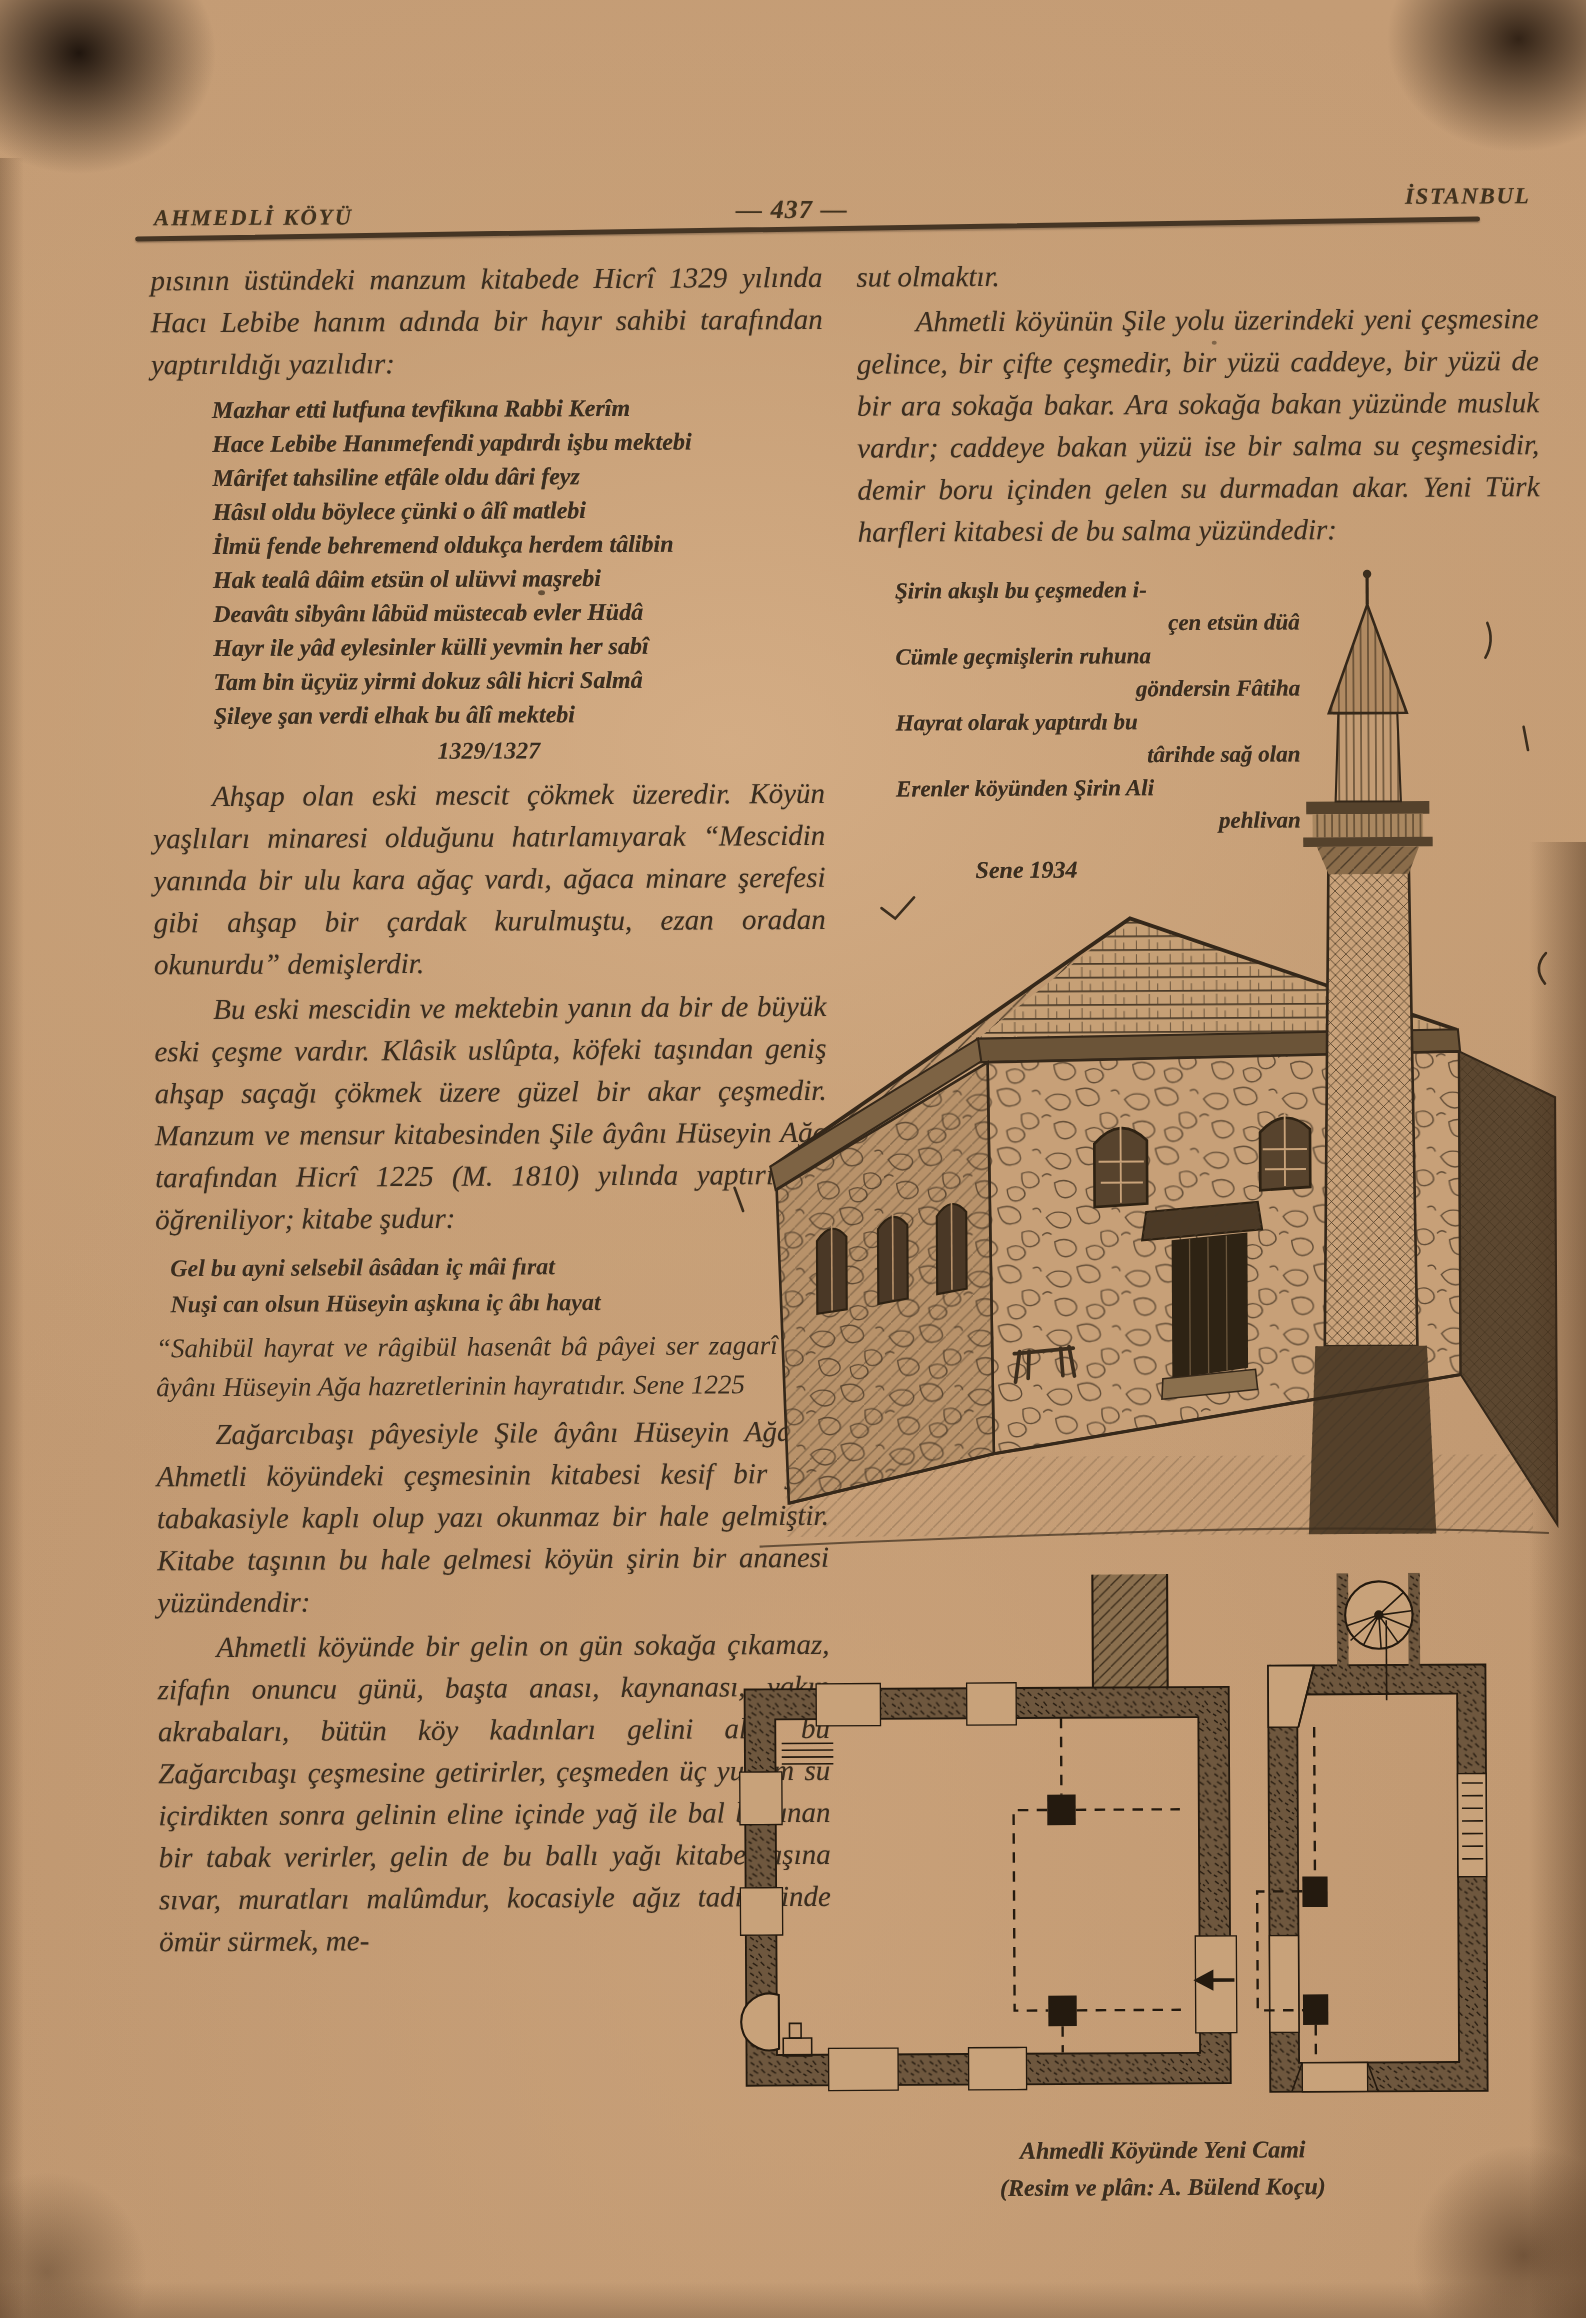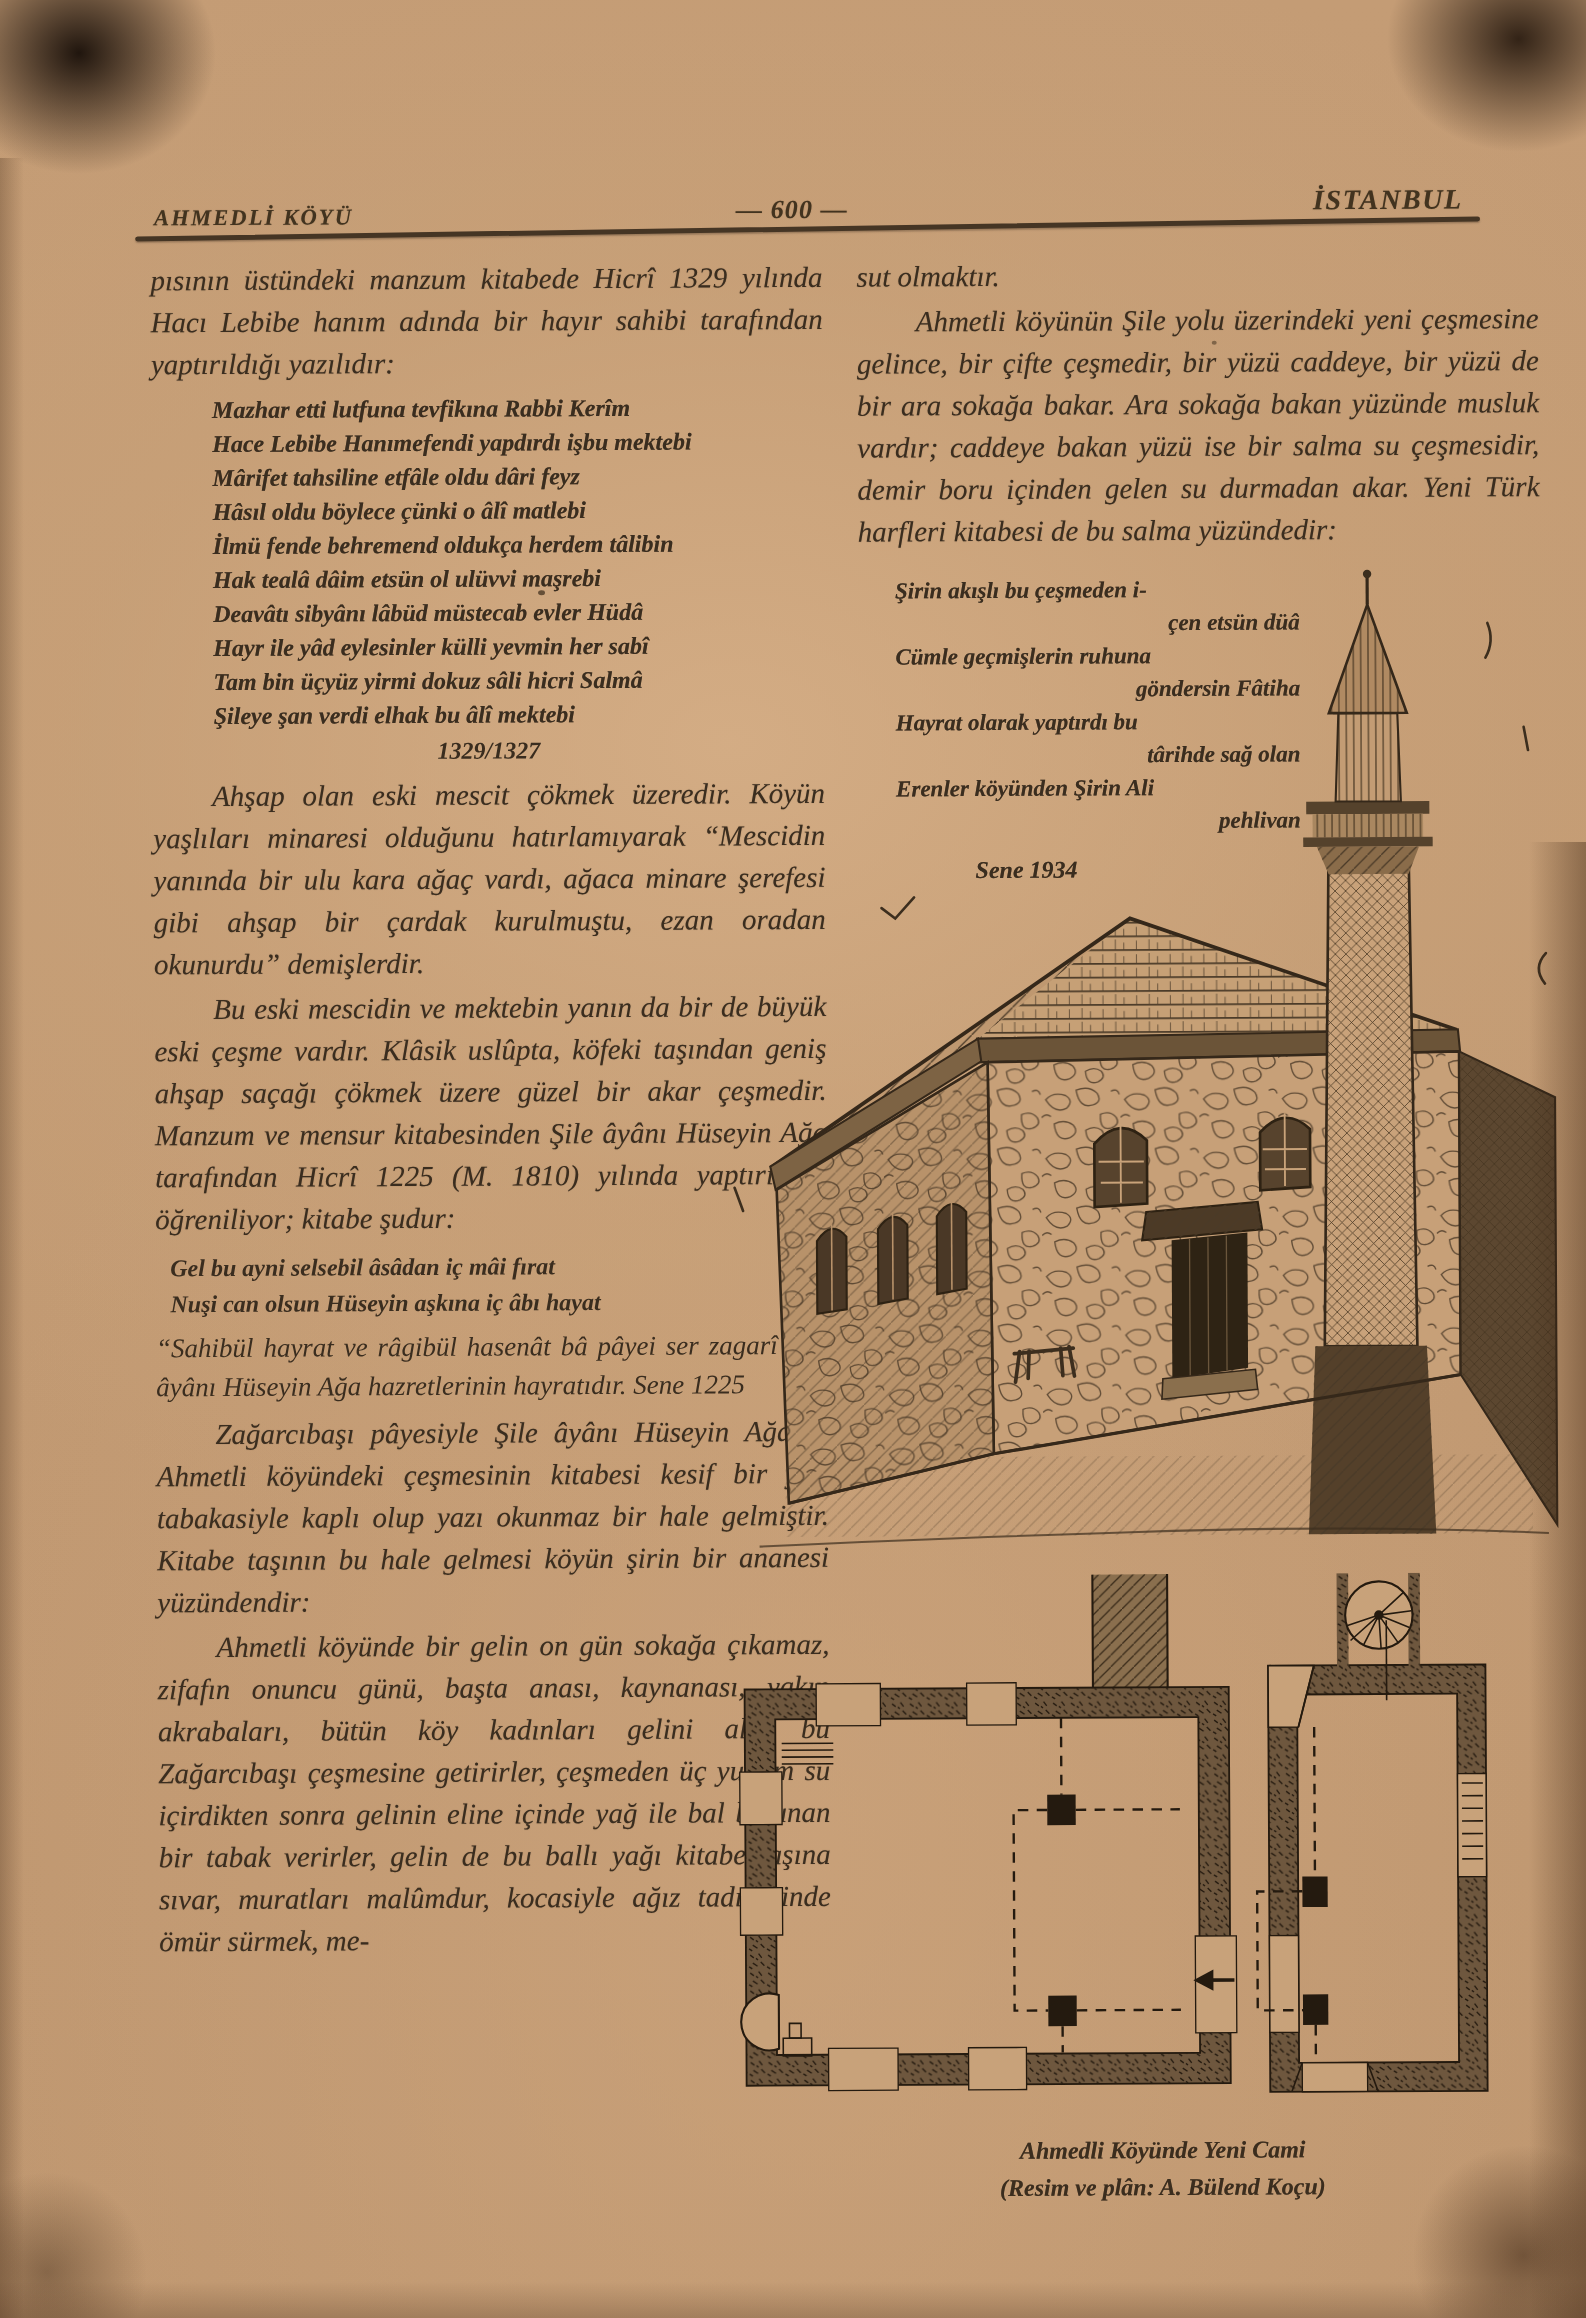--- a/index.html
+++ b/index.html
@@ -23,21 +23,21 @@
   .v-bl{left:-53px;bottom:-53px;width:200px;height:200px;background:radial-gradient(closest-side,rgba(50,30,14,.4),rgba(50,30,14,0));}
   .edge-r{right:0;top:842px;width:58px;height:1477px;background:linear-gradient(to right,rgba(0,0,0,0),rgba(58,34,16,.42));}
   .edge-l{left:0;top:158px;width:24px;height:2161px;background:linear-gradient(to left,rgba(0,0,0,0),rgba(58,34,16,.28));}
   .edge-b{left:0;bottom:0;width:100%;height:37px;background:linear-gradient(to bottom,rgba(0,0,0,0),rgba(58,34,16,.25));}
 
   .sheet{position:absolute;inset:0;transform:rotate(-0.3deg);color:#3a2d1f;}
 
   .hdr{position:absolute;font-weight:700;color:#42331f;text-shadow:0 0 1.1px rgba(66,51,31,.4);}
   .hdr-left{left:159px;top:202px;font-size:22.6px;letter-spacing:2.1px;}
   .hdr-center{left:741px;top:195px;font-size:26px;letter-spacing:1.1px;}
-  .hdr-right{left:1318px;top:187px;font-size:28px;letter-spacing:1.6px;}
+  .hdr-right{left:1410px;top:187px;font-size:23px;letter-spacing:1.6px;}
   .hdr-rule{position:absolute;left:140px;top:233px;width:1345px;height:4.7px;background:#453524;border-radius:2.6px;transform:rotate(-0.55deg);transform-origin:left center;box-shadow:0 1.6px 1.6px rgba(69,53,36,.35);}
 
   .col-left{position:absolute;left:155px;top:256px;width:672px;}
   .col-right{position:absolute;left:861px;top:256px;width:682px;}
 
   .body-text{font-size:29px;line-height:42px;text-align:justify;text-shadow:0 0 1.1px rgba(58,45,31,.38);margin:0 0 3.2px 0;}
   .ind{text-indent:59px;}
   .poem{font-weight:bold;font-size:24px;line-height:34px;margin:8.4px 0 0 61px;text-shadow:0 0 0.5px rgba(40,30,20,.5);}
   .poem-line{white-space:nowrap;}
   .date-center{text-align:center;font-weight:bold;font-size:24px;margin:5.3px 0 9.5px 0;}
@@ -56,21 +56,21 @@
   .speck1{position:absolute;left:541px;top:589px;width:7.4px;height:5.3px;background:#3a2b1a;border-radius:50%;opacity:.7;}
   .speck2{position:absolute;left:1216px;top:343px;width:5.3px;height:4.2px;background:#3a2b1a;border-radius:50%;opacity:.5;}
 </style>
 </head>
 <body>
 
 <div class="page">
   <div class="sheet">
 
     <div class="hdr hdr-left">AHMEDLİ KÖYÜ</div>
-    <div class="hdr hdr-center">— 600 —</div>
+    <div class="hdr hdr-center">— 437 —</div>
     <div class="hdr hdr-right">İSTANBUL</div>
     <div class="hdr-rule"></div>
 
     <div class="col-left">
       <p class="body-text">pısının üstündeki manzum kitabede Hicrî 1329 yılında Hacı Lebibe hanım adında bir hayır sahibi tarafından yaptırıldığı yazılıdır:</p>
       <div class="poem">
         <div class="poem-line">Mazhar etti lutfuna tevfikına Rabbi Kerîm</div>
         <div class="poem-line">Hace Lebibe Hanımefendi yapdırdı işbu mektebi</div>
         <div class="poem-line">Mârifet tahsiline etfâle oldu dâri feyz</div>
         <div class="poem-line">Hâsıl oldu böylece çünki o âlî matlebi</div>

